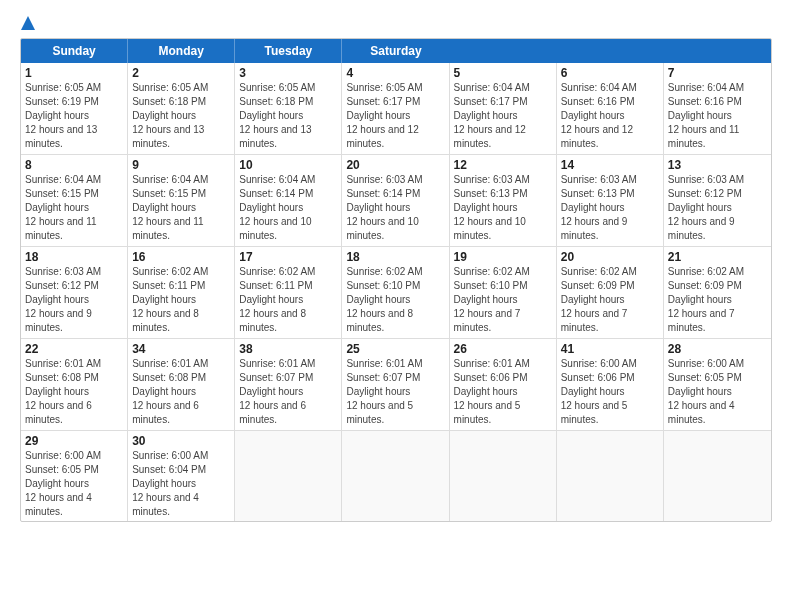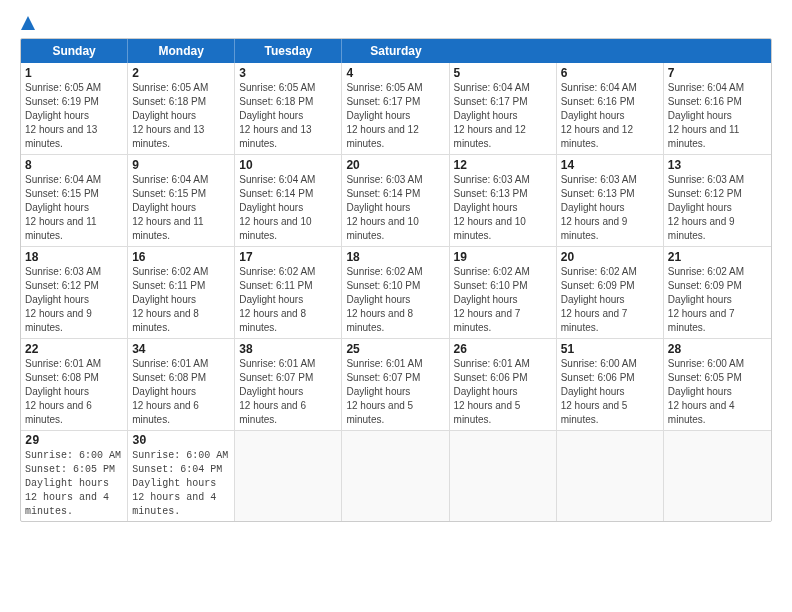--- a/index.html
+++ b/index.html
@@ -76,21 +76,21 @@
       display: flex;
       flex-direction: column;
       flex: 1;
     }
     .cal-row {
       display: grid;
       grid-template-columns: repeat(7, 1fr);
       border-bottom: 1px solid #ddd;
       flex: 1;
     }
-    .cal-row:last-child { border-bottom: none; font-family: Liberation Mono, monospace; }
+    .cal-row:last-child { border-bottom: none; }
     .cal-cell {
       border-right: 1px solid #ddd;
       padding: 3px 4px;
       font-size: 9px;
       color: #333;
       vertical-align: top;
       min-height: 72px;
     }
     .cal-cell:last-child { border-right: none; }
     .cal-cell.empty { background: #f9f9f9; }
@@ -244,21 +244,21 @@
           </div>
           <div class="cal-cell">
             <span class="day-num">25</span>
             <div class="day-info">Sunrise: 6:01 AM<br>Sunset: 6:07 PM<br>Daylight hours<br>12 hours and 5 minutes.</div>
           </div>
           <div class="cal-cell">
             <span class="day-num">26</span>
             <div class="day-info">Sunrise: 6:01 AM<br>Sunset: 6:06 PM<br>Daylight hours<br>12 hours and 5 minutes.</div>
           </div>
           <div class="cal-cell">
-            <span class="day-num">51</span>
+            <span class="day-num">41</span>
             <div class="day-info">Sunrise: 6:00 AM<br>Sunset: 6:06 PM<br>Daylight hours<br>12 hours and 5 minutes.</div>
           </div>
           <div class="cal-cell">
             <span class="day-num">28</span>
             <div class="day-info">Sunrise: 6:00 AM<br>Sunset: 6:05 PM<br>Daylight hours<br>12 hours and 4 minutes.</div>
           </div>
         </div>
         <div class="cal-row">
           <div class="cal-cell">
             <span class="day-num">29</span>

